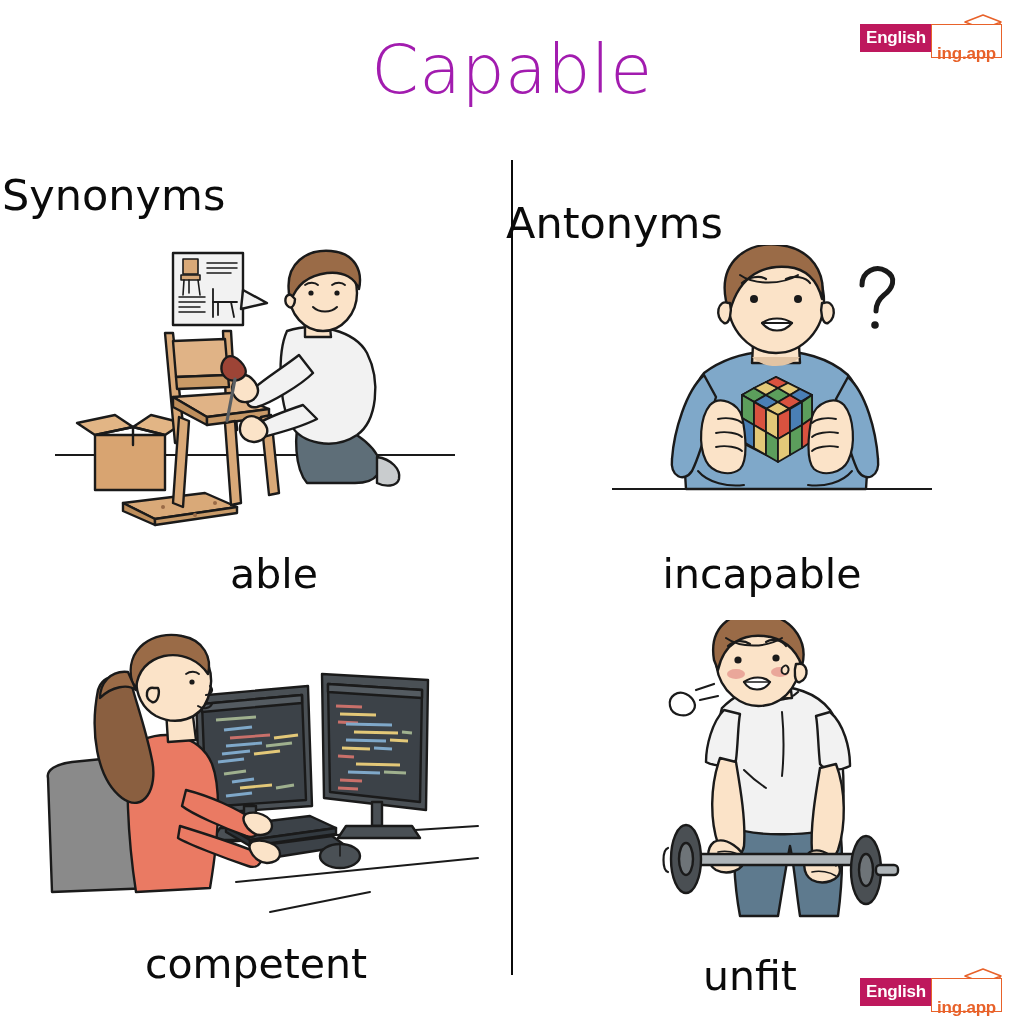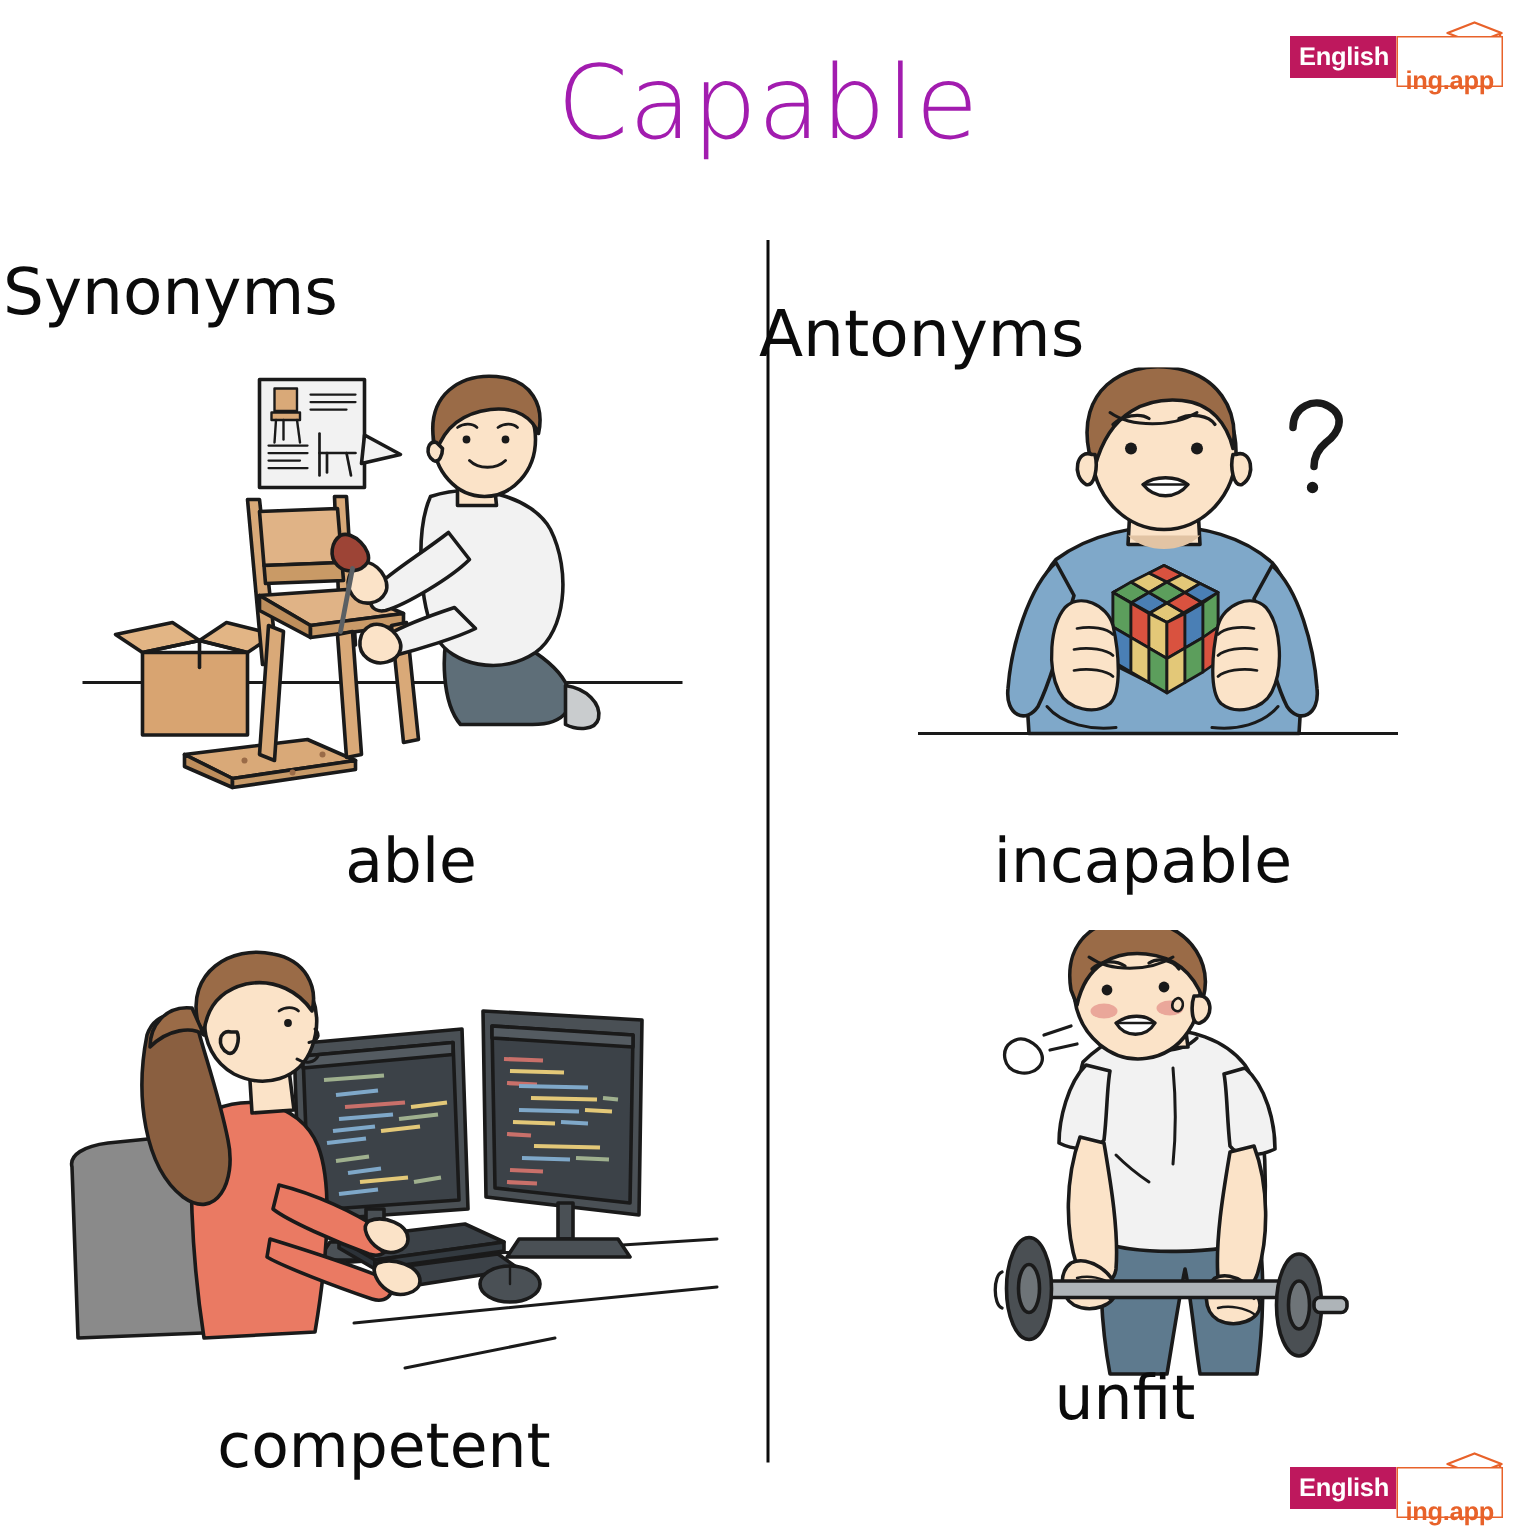--- a/index.html
+++ b/index.html
@@ -112,21 +112,21 @@
     left: 0; right: 0;
     text-align: center;
     font-size: 41px;
     font-weight: 400;
     color: #0b0b0b;
     font-family: "DejaVu Sans", sans-serif;
   }
   .lbl-able       { top: 390px; transform: translateX(0px); padding-left: 36px; }
   .lbl-competent  { top: 780px; transform: translateX(0px); }
   .lbl-incapable  { top: 390px; transform: translateX(-6px); }
-  .lbl-unfit      { top: 748px; transform: translateX(-18px); }
+  .lbl-unfit      { top: 792px; transform: translateX(-18px); }
 
   .art {
     position: absolute;
   }
   .art svg { display: block; }
 
   .art-able      { left: 55px;  top: 85px; }
   .art-competent { left: 40px;  top: 470px; }
   .art-incapable { left: 100px; top: 85px; }
   .art-unfit     { left: 128px; top: 460px; }

